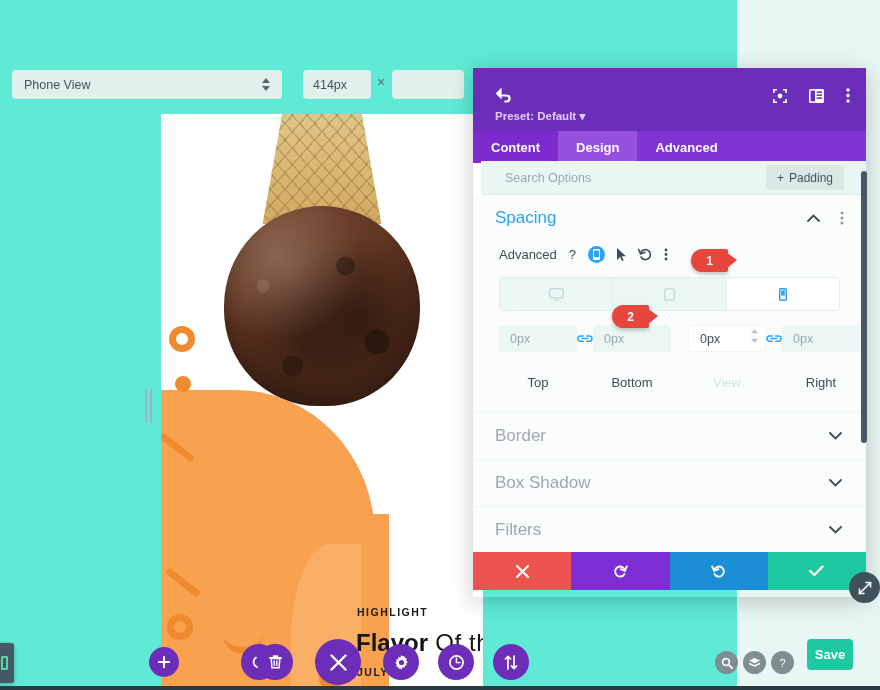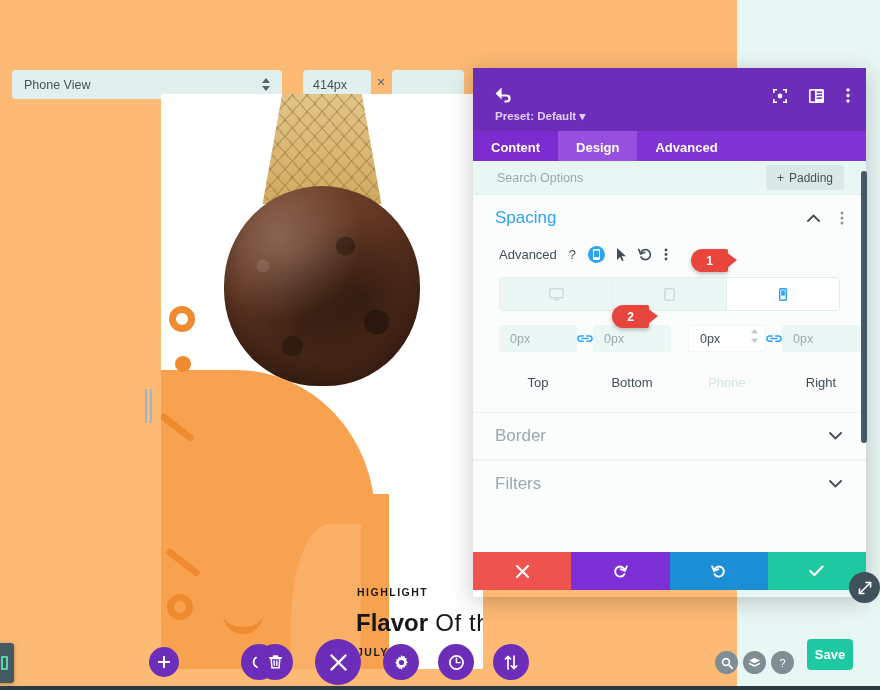--- a/index.html
+++ b/index.html
@@ -2,21 +2,21 @@
 <html><head>
 <meta charset="utf-8">
 <style>
   * { box-sizing: border-box; margin: 0; padding: 0; }
   html, body {
     width: 880px; height: 690px;
     font-family: "Liberation Sans", sans-serif;
     background: #e9f7f4;
     overflow: hidden;
   }
-  #root { position: relative; width: 737px; height: 690px; background: #fdba74; }
+  #root { position: relative; width: 737px; height: 690px; background: #5eead4; }
 
   
   .top-toolbar { position:absolute; left:0; top:70px; width:880px; height:30px; }
   .view-select {
     position:absolute; left:12px; top:0; width:270px; height:29px;
     background:#dff0ed; border:none; border-radius:4px;
     display:flex; align-items:center; padding:0 12px;
     font-size:12.5px; color:#44535a;
   }
   .view-select .caret { margin-left:auto; font-size:9px; line-height:1; color:#55656c;
@@ -27,21 +27,21 @@
     padding-left:10px; font-size:12.5px; color:#44535a;
   }
   .x-sep { position:absolute; left:377px; top:4px; font-size:14px; color:#5b6a70; }
   .height-box {
     position:absolute; left:392px; top:0; width:72px; height:29px;
     background:#dff0ed; border-radius:4px;
   }
 
   
   .canvas {
-    position:absolute; left:161px; top:94px; width:322px; height:575px;
+    position:absolute; left:161px; top:114px; width:322px; height:575px;
     background:#ffffff; overflow:hidden;text-align:right;
   }
   .cone-wrap { position:absolute; left:0; top:0; width:322px; height:330px; overflow:hidden; }
   
   .cone {
     position:absolute; left:50%; top:-16px; transform:translateX(-50%) ;
     width:132px; height:126px;
     background:
       repeating-linear-gradient(48deg, rgba(150,110,55,.38) 0 1.6px, transparent 1.6px 11px),
       repeating-linear-gradient(-48deg, rgba(150,110,55,.38) 0 1.6px, transparent 1.6px 11px),
@@ -123,21 +123,21 @@
   .m-head-icons { position:absolute; right:16px; top:20px; display:flex; gap:22px; align-items:center; }
   .m-head-icons span { color:#fff; display:flex; align-items:center; }
 
   .tabs { height:30px; background:#8134d4; display:flex; }
   .tab { display:flex; align-items:center; padding:16px 18px; color:#fff; font-size:13px;
     font-weight:700; }
   .tab.inactive-dark { background:#7c2cce; }
   .tab.active { background:#9650e0; }
 
   .search-row { height:34px; background:#e9f7f4; display:flex; align-items:center;
-    position:relative; border-bottom:1px solid #dfeeeb; }
+    position:relative; border-bottom:1px solid #dfeeeb;margin-left:8px; }
   .search-ph { margin-left:24px; font-size:12.5px; color:#9aa9ad; }
   .filter-btn { position:absolute; right:22px; top:4px; height:25px; background:#dbe9e6;
     border-radius:3px; display:flex; align-items:center; gap:5px; padding:0 11px;
     font-size:12px; color:#45555c; }
 
   .m-body { height:357px; background:#fbfdfd; position:relative; overflow:hidden; }
 
   .sec-header { position:relative; height:46px; display:flex; align-items:center;
     padding:0 22px; }
   .sec-header .t { font-size:17px; color:#2ea3f2; }
@@ -407,21 +407,21 @@
         <div class="fgroup">
           <div class="fbox active">
             <span>0px</span>
             <span class="spin">
               <svg width="7" height="14" viewBox="0 0 7 14">
                   <path d="M3.5 0 7 4.2H0z" fill="#b9c6cb"></path>
                   <path d="M3.5 14 0 9.8h7z" fill="#b9c6cb"></path>
                 </svg>
             </span>
           </div>
-          <span class="flbl ghost">Phone</span>
+          <span class="flbl ghost">View</span>
         </div>
         <span class="link-ic">
           <svg width="16" height="12" viewBox="0 0 16 12">
               <path d="M6.2 3H3.6a2.6 2.6 0 0 0 0 5.2h2.6M9.8 3h2.6a2.6 2.6 0 0 1 0 5.2H9.8" fill="none" stroke="#2ea3f2" stroke-width="1.5" stroke-linecap="round"></path>
               <path d="M5 5.6h6" stroke="#2ea3f2" stroke-width="1.5" stroke-linecap="round"></path>
             </svg>
         </span>
         <div class="fgroup">
           <div class="fbox">0px</div>
           <span class="flbl">Right</span>
@@ -436,20 +436,28 @@
       <div class="sec-header">
         <span class="t muted">Border</span>
         <span class="chev only">
           <svg width="13" height="8" viewBox="0 0 13 8">
               <path d="M1 1 6.5 6.5 12 1" fill="none" stroke="#3d4b52" stroke-width="1.8" stroke-linecap="round"></path>
             </svg>
         </span>
       </div>
       <div class="divider"></div>
 
+      <div class="sec-header">
+        <span class="t muted">Box Shadow</span>
+        <span class="chev only">
+          <svg width="13" height="8" viewBox="0 0 13 8">
+              <path d="M1 1 6.5 6.5 12 1" fill="none" stroke="#3d4b52" stroke-width="1.8" stroke-linecap="round"></path>
+            </svg>
+        </span>
+      </div>
       <div class="divider"></div>
 
       <div class="sec-header">
         <span class="t muted">Filters</span>
         <span class="chev only">
           <svg width="13" height="8" viewBox="0 0 13 8">
               <path d="M1 1 6.5 6.5 12 1" fill="none" stroke="#3d4b52" stroke-width="1.8" stroke-linecap="round"></path>
             </svg>
         </span>
       </div>

